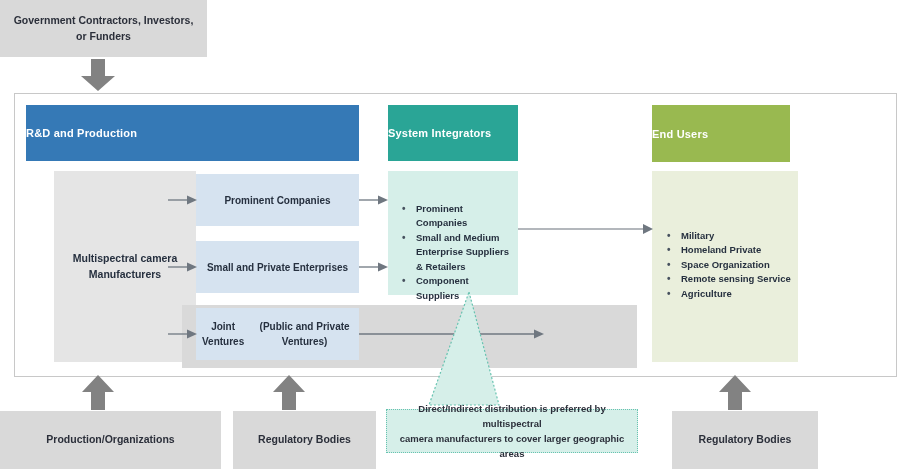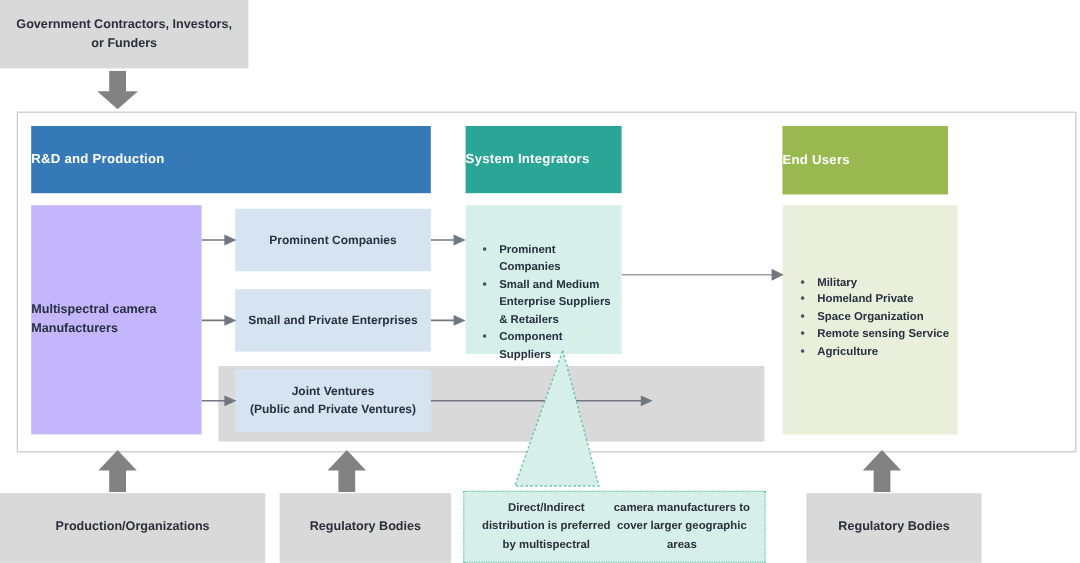--- a/index.html
+++ b/index.html
@@ -38,29 +38,30 @@
     color: #ffffff;
     font-size: 11px;
     font-weight: 700;
     letter-spacing: .2px;
   }
   .panel-outer {
     border: 1px solid #c8c8c8;
     background: #ffffff;
   }
   .mfg-box {
-    background: #c4b5fd;
-    display: flex;
-    align-items: center;
-    justify-content: center;
-    text-align: left;
+    background: #e5e5e5;
+    display: flex;
+    align-items: center;
+    justify-content: center;
+    text-align: center;
     font-size: 10.5px;
     font-weight: 600;
     color: #26303f;
     line-height: 1.5;
+    margin-left: 28px;
   }
   .lightblue-box {
     background: #d6e3f0;
     display: flex;
     align-items: center;
     justify-content: center;
     text-align: center;
     font-size: 10px;
     font-weight: 600;
     color: #26303f;
@@ -144,21 +145,21 @@
 </div>
 
 <div class="abs band" style="left:182px; top:305px; width:455px; height:63px;"></div>
 
 <div class="abs lightblue-box" style="left:196px; top:174px; width:163px; height:52px;">
   <span>Prominent Companies</span>
 </div>
 <div class="abs lightblue-box" style="left:196px; top:241px; width:163px; height:52px;">
   <span>Small and Private Enterprises</span>
 </div>
-<div class="abs lightblue-box" style="left:196px; top:308px; width:163px; height:52px; flex-direction:column;">
+<div class="abs lightblue-box" style="left:196px; top:308px; width:163px; height:52px; flex-direction:row;">
   <span>Joint Ventures</span>
   <span>(Public and Private Ventures)</span>
 </div>
 
 <div class="abs teal-panel" style="left:388px; top:171px; width:130px; height:124px;"></div>
 <ul class="abs bullet-list" style="left:400px; top:202px; width:112px;">
   <li>Prominent Companies</li>
   <li>Small and Medium Enterprise Suppliers &amp; Retailers</li>
   <li>Component Suppliers</li>
 </ul>
@@ -204,21 +205,21 @@
 
 <svg class="abs" style="left:359px; top:327px; width:186px; height:14px;" viewBox="0 0 186 14">
   <line x1="0" y1="7" x2="176" y2="7" stroke="#6f7780" stroke-width="1.3"></line>
   <polygon points="175,2.5 185,7 175,11.5" fill="#6f7780"></polygon>
 </svg>
 
 <svg class="abs callout-pointer" style="left:380px; top:292px; width:140px; height:120px;" viewBox="0 0 140 120">
   <polygon points="89,0 119,113 49,113" fill="#d6efe9" stroke="#67c3b0" stroke-width="1.2" stroke-dasharray="2 2"></polygon>
 </svg>
 
-<div class="abs callout" style="left:386px; top:409px; width:252px; height:60px; flex-direction:row;">
+<div class="abs callout" style="left:386px; top:409px; width:252px; height:44px; flex-direction:column;">
   <span>Direct/Indirect distribution is preferred by multispectral</span>
   <span>camera manufacturers to cover larger geographic areas</span>
 </div>
 
 <svg class="abs" style="left:80px; top:375px; width:36px; height:36px;" viewBox="0 0 36 36">
   <polygon points="18,0 34,17 25,17 25,35 11,35 11,17 2,17" fill="#828282"></polygon>
 </svg>
 <svg class="abs" style="left:271px; top:375px; width:36px; height:36px;" viewBox="0 0 36 36">
   <polygon points="18,0 34,17 25,17 25,35 11,35 11,17 2,17" fill="#828282"></polygon>
 </svg>

